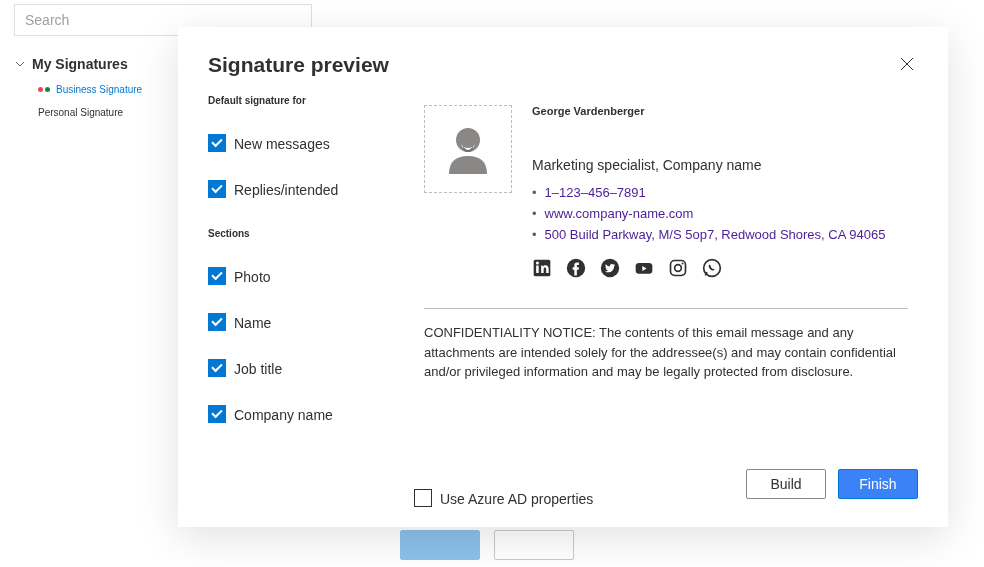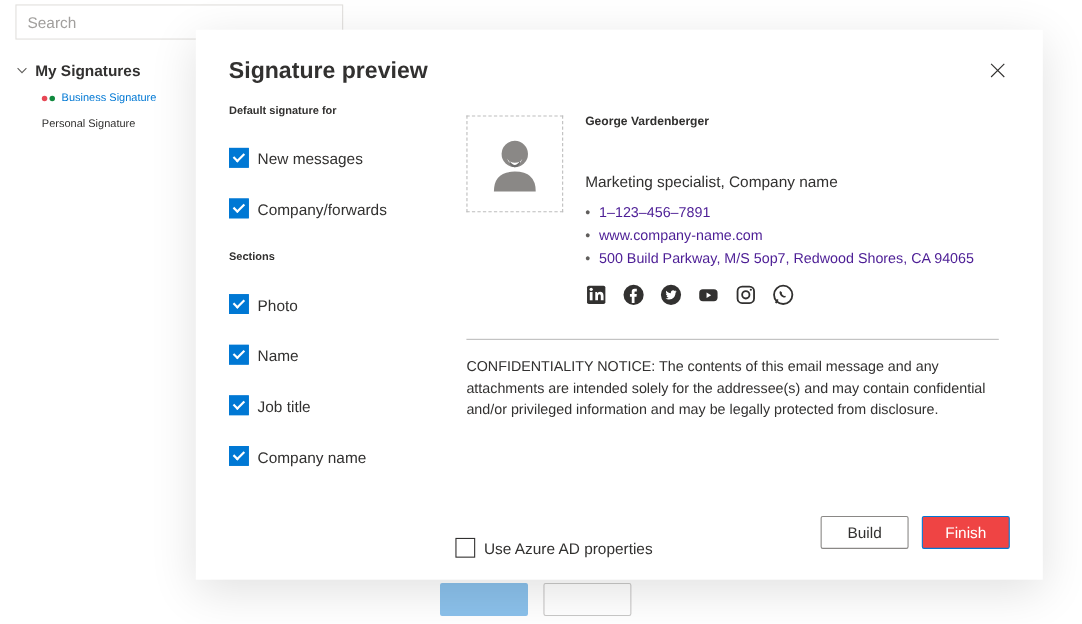--- a/index.html
+++ b/index.html
@@ -51,21 +51,21 @@
     .sig-bullet::before { content: '•'; color: #605e5c; }
     .social-row { display: flex; gap: 14px; margin-top: 16px; }
     .social-row svg { display: block; }
     .divider { border: none; border-top: 1px solid #bdbdbd; margin: 30px 0 14px 0; }
     .notice { font-size: 13px; color: #323130; line-height: 1.5; }
 
     .modal-foot { display: flex; align-items: center; justify-content: flex-end; padding-top: 20px; gap: 12px; }
     .foot-left { margin-right: auto; display: flex; align-items: center; padding-left: 206px; }
     .btn { padding: 6px 20px; font-size: 14px; border-radius: 2px; cursor: pointer; min-width: 80px; text-align: center; }
     .btn-outline { border: 1px solid #8a8886; background: #fff; color: #323130; }
-    .btn-primary { border: 1px solid #0078d4; background: #ef4444; color: #fff; }
+    .btn-primary { border: 1px solid #0078d4; background: #3b82f6; color: #fff; }
 
     .bg-btns { position: absolute; left: 400px; top: 530px; display: flex; gap: 14px; }
     .bg-btns .btn { opacity: 0.45; }
     .bg-btns .btn-primary { background: #0078d4; color: #fff; }
     .bg-btns .btn-outline { border: 1px solid #8a8886; background: #fff; color: #605e5c; }
   </style>
 </head>
 <body>
 
 <div class="sidebar">
@@ -107,21 +107,21 @@
 
   <div class="modal-body">
     <div class="left-col">
       <div class="group-title">Default signature for</div>
       <div class="chk-row">
         <div class="chk checked"></div>
         <span class="chk-label">New messages</span>
       </div>
       <div class="chk-row">
         <div class="chk checked"></div>
-        <span class="chk-label">Company/forwards</span>
+        <span class="chk-label">Replies/intended</span>
       </div>
 
       <div class="spacer-v"></div>
       <div class="group-title">Sections</div>
       <div class="chk-row">
         <div class="chk checked"></div>
         <span class="chk-label">Photo</span>
       </div>
       <div class="chk-row">
         <div class="chk checked"></div>

